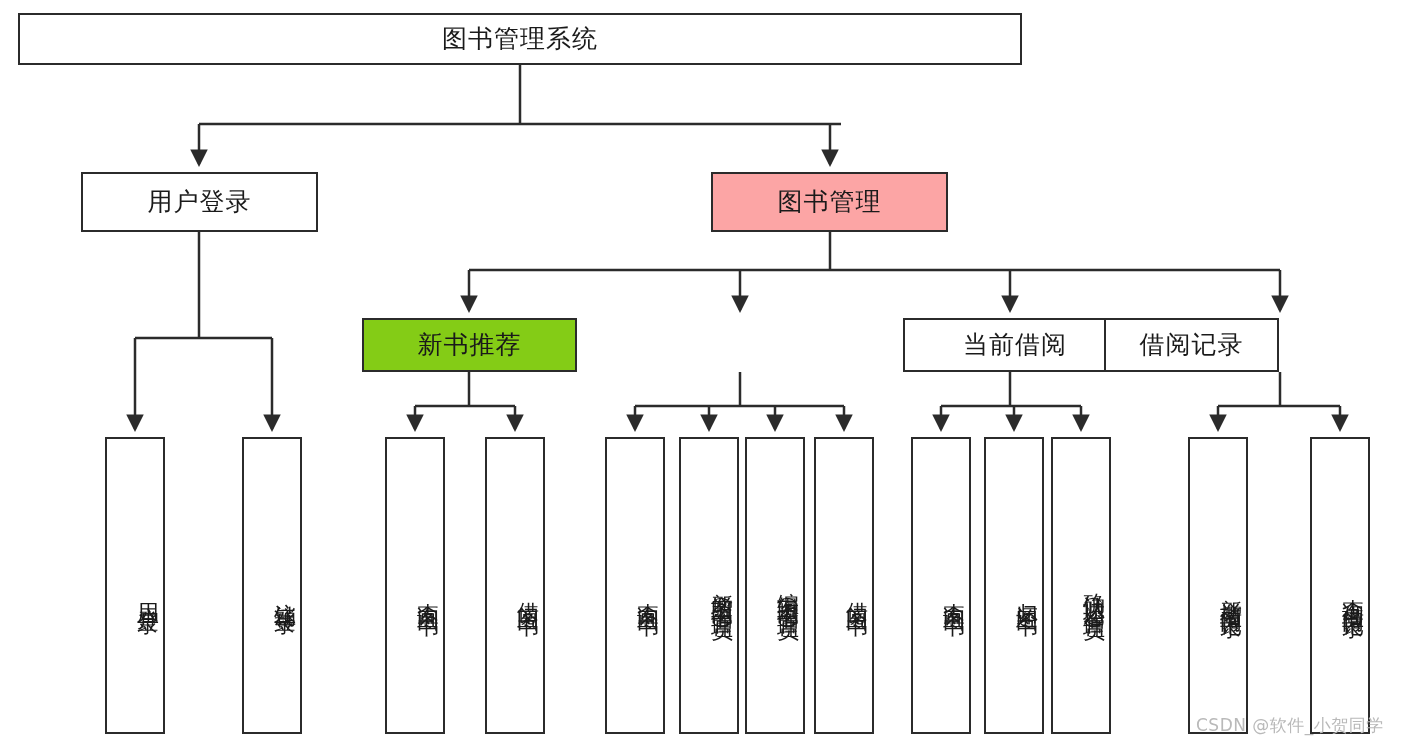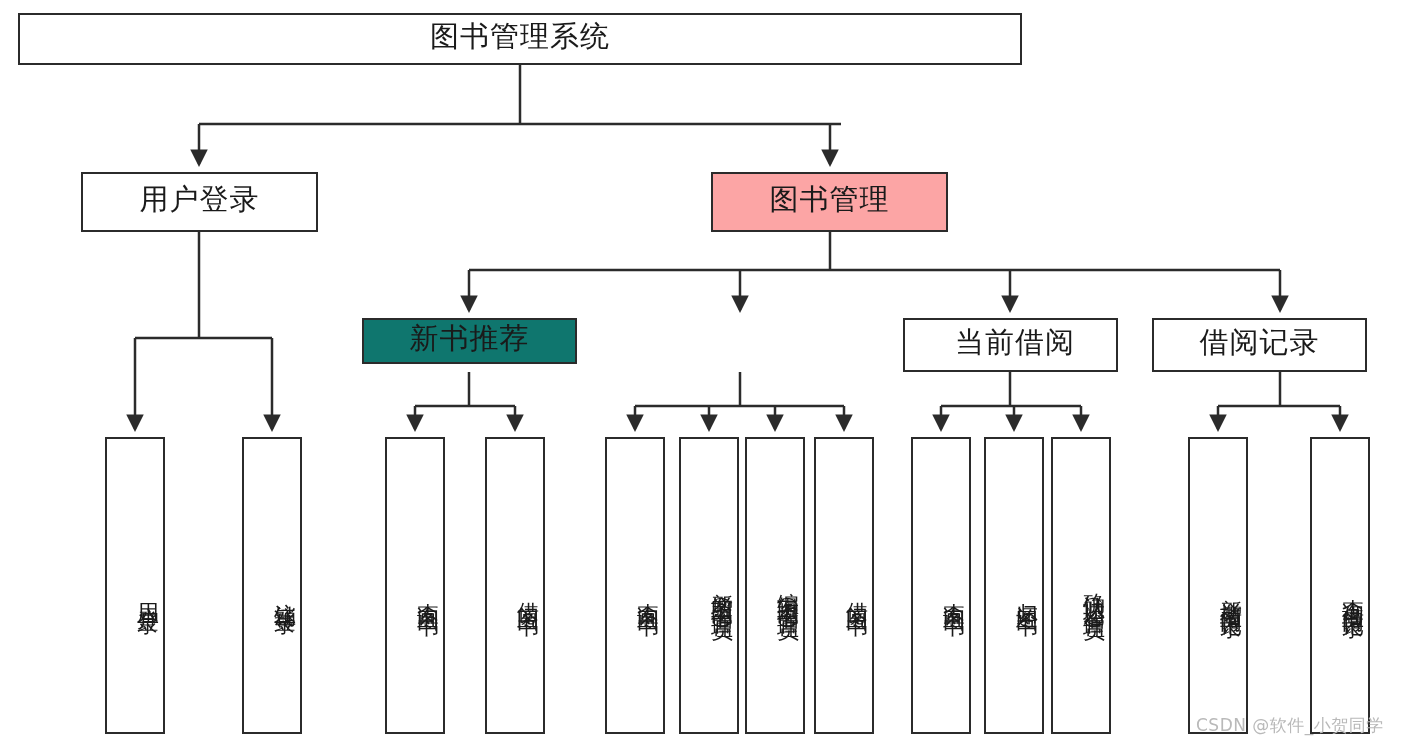--- a/index.html
+++ b/index.html
@@ -30,25 +30,24 @@
     position: absolute;
     box-sizing: border-box;
     background: #ffffff;
     border: 2.5px solid #2b2b2b;
     display: flex;
     align-items: center;
     justify-content: center;
     color: #1a1a1a;
   }
   .node.horizontal {
-    font-size: 29px;
+    font-size: 25px;
     line-height: 1.2;
     letter-spacing: 1px;
     white-space: nowrap;
-    font-family: Liberation Mono, monospace;
   }
   .node.vertical {
     writing-mode: vertical-rl;
     text-orientation: upright;
     font-size: 22px;
     letter-spacing: 4px;
     align-items: flex-start;
     justify-content: center;
     padding-top: 14px;
   }
@@ -119,23 +118,23 @@
       <path d="M 1218 406 L 1218 429" marker-end="url(#arrow)"></path>
       <path d="M 1340 406 L 1340 429" marker-end="url(#arrow)"></path>
     </g>
   </svg>
 
   <div class="node horizontal root-node" style="left: 18px; top: 13px; width: 1004px; height: 52px; border-color: rgb(43, 43, 43); background: rgb(255, 255, 255); color: rgb(26, 26, 26);">图书管理系统</div>
 
   <div class="node horizontal" style="left: 81px; top: 172px; width: 237px; height: 60px; border-color: rgb(43, 43, 43); background: rgb(255, 255, 255); color: rgb(26, 26, 26);">用户登录</div>
   <div class="node horizontal" style="left: 711px; top: 172px; width: 237px; height: 60px; border-color: rgb(43, 43, 43); background: #fca5a5; color: rgb(26, 26, 26);">图书管理</div>
 
-  <div class="node horizontal" style="left: 362px; top: 318px; width: 215px; height: 46px; border-color: rgb(43, 43, 43); background: #0f766e; color: rgb(26, 26, 26);">新书推荐</div>
+  <div class="node horizontal" style="left: 362px; top: 318px; width: 215px; height: 54px; border-color: rgb(43, 43, 43); background: #84cc16; color: rgb(26, 26, 26);">新书推荐</div>
   <div class="node horizontal" style="left: 903px; top: 318px; width: 215px; height: 54px; border-color: rgb(43, 43, 43); background: rgb(255, 255, 255); color: rgb(26, 26, 26); padding-left: 9px;">当前借阅</div>
-  <div class="node horizontal" style="left: 1152px; top: 318px; width: 215px; height: 54px; border-color: rgb(43, 43, 43); background: rgb(255, 255, 255); color: rgb(26, 26, 26);">借阅记录</div>
+  <div class="node horizontal" style="left: 1104px; top: 318px; width: 175px; height: 54px; border-color: rgb(43, 43, 43); background: rgb(255, 255, 255); color: rgb(26, 26, 26);">借阅记录</div>
 
   <div class="node vertical" style="left: 105px; top: 437px; width: 60px; height: 297px; border-color: rgb(43, 43, 43); background: rgb(255, 255, 255); color: rgb(26, 26, 26);">用户登录</div>
   <div class="node vertical" style="left: 242px; top: 437px; width: 60px; height: 297px; border-color: rgb(43, 43, 43); background: rgb(255, 255, 255); color: rgb(26, 26, 26);">注销登录</div>
   <div class="node vertical" style="left: 385px; top: 437px; width: 60px; height: 297px; border-color: rgb(43, 43, 43); background: rgb(255, 255, 255); color: rgb(26, 26, 26);">查询图书</div>
   <div class="node vertical" style="left: 485px; top: 437px; width: 60px; height: 297px; border-color: rgb(43, 43, 43); background: rgb(255, 255, 255); color: rgb(26, 26, 26);">借阅图书</div>
   <div class="node vertical" style="left: 605px; top: 437px; width: 60px; height: 297px; border-color: rgb(43, 43, 43); background: rgb(255, 255, 255); color: rgb(26, 26, 26);">查询图书</div>
   <div class="node vertical" style="left: 679px; top: 437px; width: 60px; height: 297px; border-color: rgb(43, 43, 43); background: rgb(255, 255, 255); color: rgb(26, 26, 26);">新增图书（管理员）</div>
   <div class="node vertical" style="left: 745px; top: 437px; width: 60px; height: 297px; border-color: rgb(43, 43, 43); background: rgb(255, 255, 255); color: rgb(26, 26, 26);">编辑图书（管理员）</div>
   <div class="node vertical" style="left: 814px; top: 437px; width: 60px; height: 297px; border-color: rgb(43, 43, 43); background: rgb(255, 255, 255); color: rgb(26, 26, 26);">借阅图书</div>
   <div class="node vertical" style="left: 911px; top: 437px; width: 60px; height: 297px; border-color: rgb(43, 43, 43); background: rgb(255, 255, 255); color: rgb(26, 26, 26);">查询图书</div>

